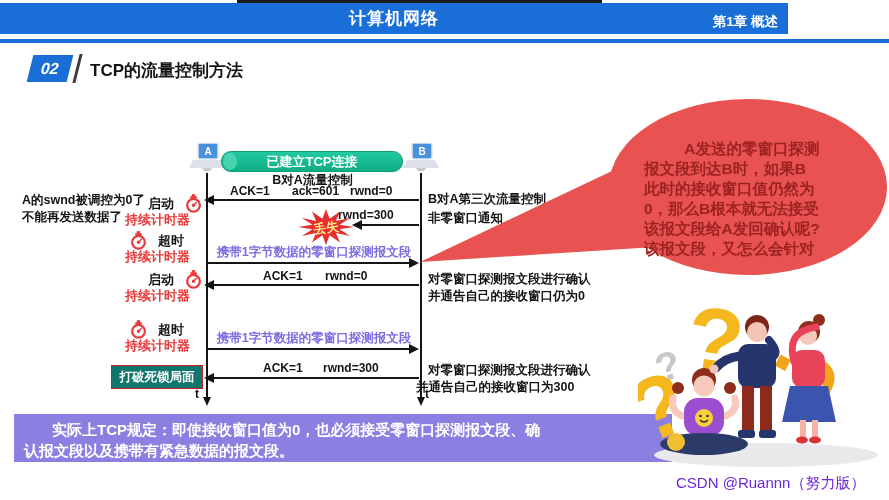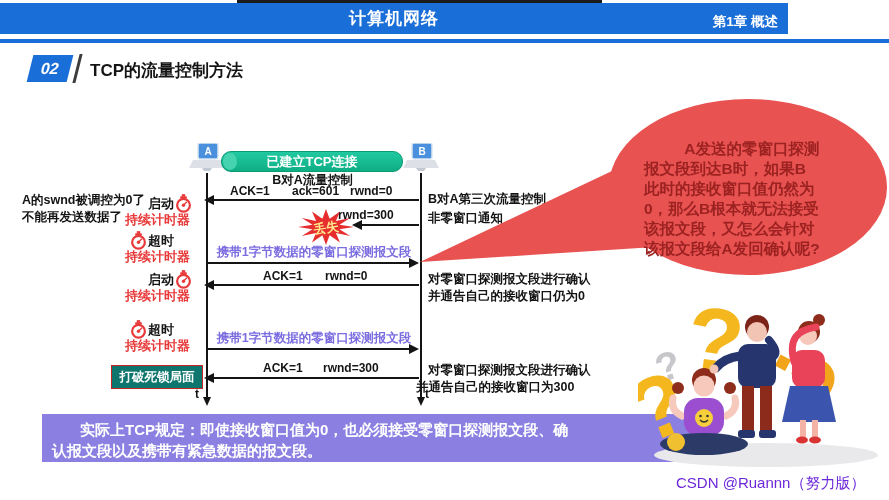--- a/index.html
+++ b/index.html
@@ -27,31 +27,31 @@
   .ah-right{border-top:5px solid transparent;border-bottom:5px solid transparent;border-left:10px solid #141414;}
   .ah-down{border-left:4px solid transparent;border-right:4px solid transparent;border-top:9px solid #141414;}
   .lbl{position:absolute;font-size:12px;font-weight:bold;color:#141414;white-space:nowrap;text-align:right;}
   .cn{position:absolute;font-size:12.5px;font-weight:bold;color:#141414;white-space:nowrap;line-height:17px;}
   .purple-lbl{position:absolute;width:212px;text-align:center;font-size:12.5px;font-weight:bold;
               color:#7b6de0;white-space:nowrap;}
   .pill{position:absolute;left:221px;top:151px;width:180px;height:19px;border-radius:10px;
         background:linear-gradient(180deg,#21c9a0 0%,#0fae85 100%);border:1px solid #0a9a76;
         display:flex;align-items:center;justify-content:center;color:#fff;font-size:13px;font-weight:bold;}
   .pill-cap{position:absolute;left:1px;top:1px;width:14px;height:17px;border-radius:50%;background:#45d4af;}
-  .timer-row{position:absolute;display:flex;align-items:center;gap:1px;font-size:13px;font-weight:bold;color:#141414;}
+  .timer-row{position:absolute;display:flex;align-items:center;gap:11px;font-size:13px;font-weight:bold;color:#141414;}
   .persist{position:absolute;font-size:13px;font-weight:bold;color:#e83a3a;white-space:nowrap;font-family:Liberation Mono, monospace;}
   .deadlock{position:absolute;left:111px;top:365px;width:90px;height:22px;background:#0f766e;border:1px solid #c42424;
             display:flex;align-items:center;justify-content:center;color:#fff;font-size:12.5px;font-weight:bold;}
   .t-lbl{position:absolute;font-size:12px;font-weight:bold;color:#141414;}
   
   .bubble-text{position:absolute;left:644px;top:139px;width:236px;font-size:15.5px;font-weight:bold;
                color:#9c2222;line-height:20px;}
   .bubble-text .ind{text-indent:2.6em;}
   
-  .note-bar{position:absolute;left:42px;top:414px;width:658px;height:48px;background:#8b80e2;
+  .note-bar{position:absolute;left:14px;top:414px;width:658px;height:48px;background:#8b80e2;
             color:#fff;font-size:15px;font-weight:bold;line-height:21px;padding-top:5px;box-sizing:border-box;}
   .note-bar .l1{padding-left:38px;}
   .note-bar .l2{padding-left:10px;}
   .watermark{position:absolute;left:676px;top:474px;font-size:15px;color:#6d28d9;white-space:nowrap;}
 </style>
 </head>
 <body>
 
 <div id="canvas">
 
@@ -186,22 +186,22 @@
 
   <svg class="abs" style="left:400px;top:95px" width="489" height="212" viewBox="0 0 489 212">
     <polygon points="250,58 20,167 255,152" fill="#e85250"></polygon>
     <ellipse cx="348" cy="92" rx="139" ry="88" fill="#e85250"></ellipse>
   </svg>
   <div class="bubble-text">
     <div class="ind">A发送的零窗口探测</div>
     <div>报文段到达B时，如果B</div>
     <div>此时的接收窗口值仍然为</div>
     <div>0，那么B根本就无法接受</div>
+    <div>该报文段给A发回确认呢?</div>
     <div>该报文段，又怎么会针对</div>
-    <div>该报文段给A发回确认呢?</div>
   </div>
 
   <div class="note-bar">
     <div class="l1">实际上TCP规定：即使接收窗口值为0，也必须接受零窗口探测报文段、确</div>
     <div class="l2">认报文段以及携带有紧急数据的报文段。</div>
   </div>
 
   <svg class="abs" style="left:638px;top:272px" width="251" height="198" viewBox="0 0 251 198">
     <ellipse cx="128" cy="183" rx="112" ry="12" fill="#e9e9ec"></ellipse>
     <text x="50" y="100" font-size="92" font-weight="bold" fill="#f4b81e" transform="rotate(8 75 60)">?</text>

